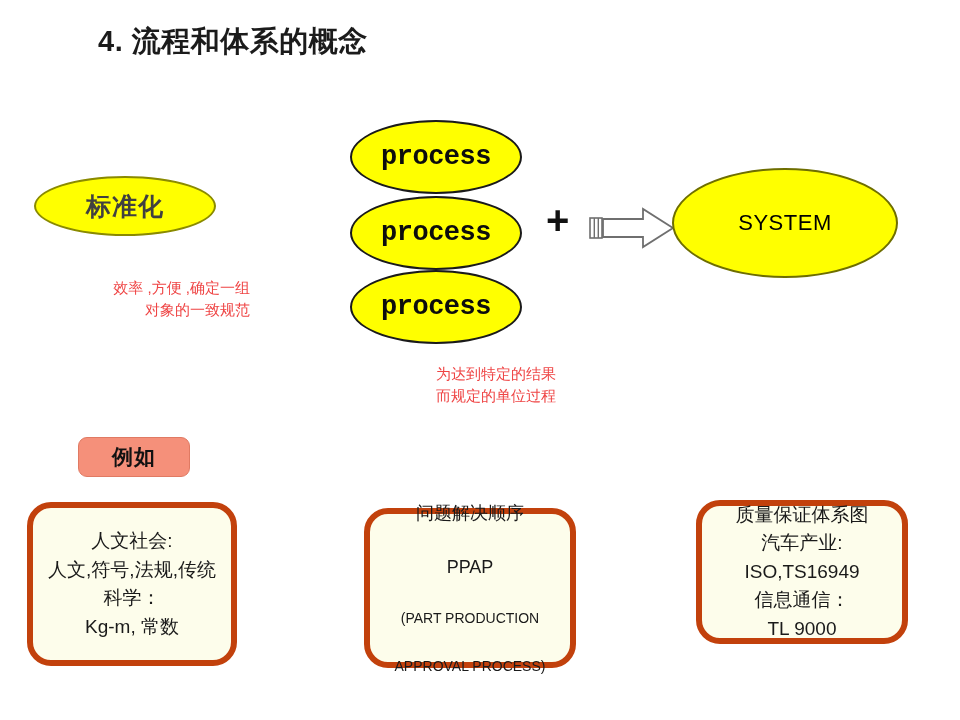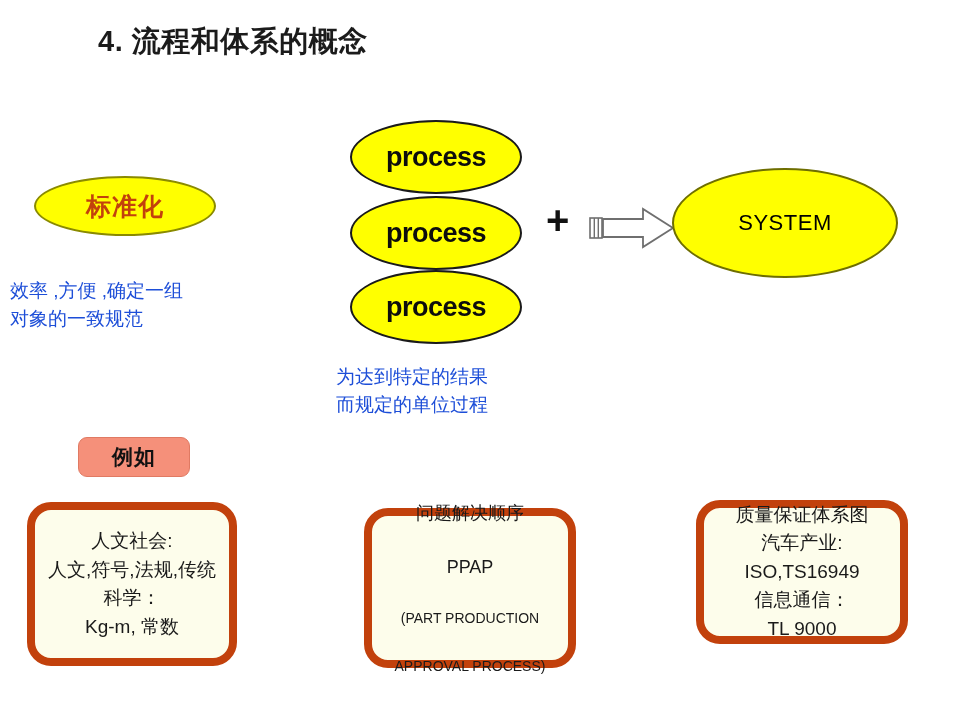--- a/index.html
+++ b/index.html
@@ -45,34 +45,35 @@
   }
   .ellipse-dark-border { border-color: #1a1a1a; }
 
   .ell-standard {
     left: 34px;  top: 176px;
     width: 182px; height: 60px;
   }
   .ell-standard .label {
     font-size: 25px;
     font-weight: bold;
-    color: #c2410c;
+    color: #404040;
     letter-spacing: 1px;
   }
 
   .ell-process {
     left: 350px;
     width: 172px;
     height: 74px;
   }
   .ell-process .label {
     font-size: 27px;
     font-weight: bold;
     color: #0d0d0d;
     letter-spacing: -0.5px;
+    font-family: Liberation Mono, monospace;
   }
   .ell-process-1 { top: 120px; }
   .ell-process-2 { top: 196px; }
   .ell-process-3 { top: 270px; }
 
   .ell-system {
     left: 672px; top: 168px;
     width: 226px; height: 110px;
     border-color: #6e6e00;
   }
@@ -99,24 +100,24 @@
     position: absolute;
     left: 589px;
     top: 206px;
     width: 86px;
     height: 44px;
   }
 
   
   .caption {
     position: absolute;
-    font-size: 19px;
+    font-size: 15px;
     line-height: 1.45;
-    color: #1d4ed8;
-    text-align: left;
+    color: #ef4444;
+    text-align: right;
     white-space: pre-line;
   }
   .cap-standard { left: 10px;  top: 277px; width: 240px; }
   .cap-process  { left: 336px; top: 363px; width: 220px; }
   .cap-system   { left: 714px; top: 335px; width: 180px; }
 
   
   .example-badge {
     position: absolute;
     left: 44px;
@@ -135,21 +136,21 @@
     font-size: 21px;
     font-weight: bold;
     color: #111;
     letter-spacing: 1px;
   }
 
   
   .example-box {
     position: absolute;
     background: #FDFDEB;
-    border: 8px solid #c2410c;
+    border: 6px solid #c2410c;
     border-radius: 24px;
     box-sizing: border-box;
     display: flex;
     align-items: center;
     justify-content: center;
     padding: 6px 10px;
   }
   .example-box .body {
     text-align: center;
     font-size: 19px;

